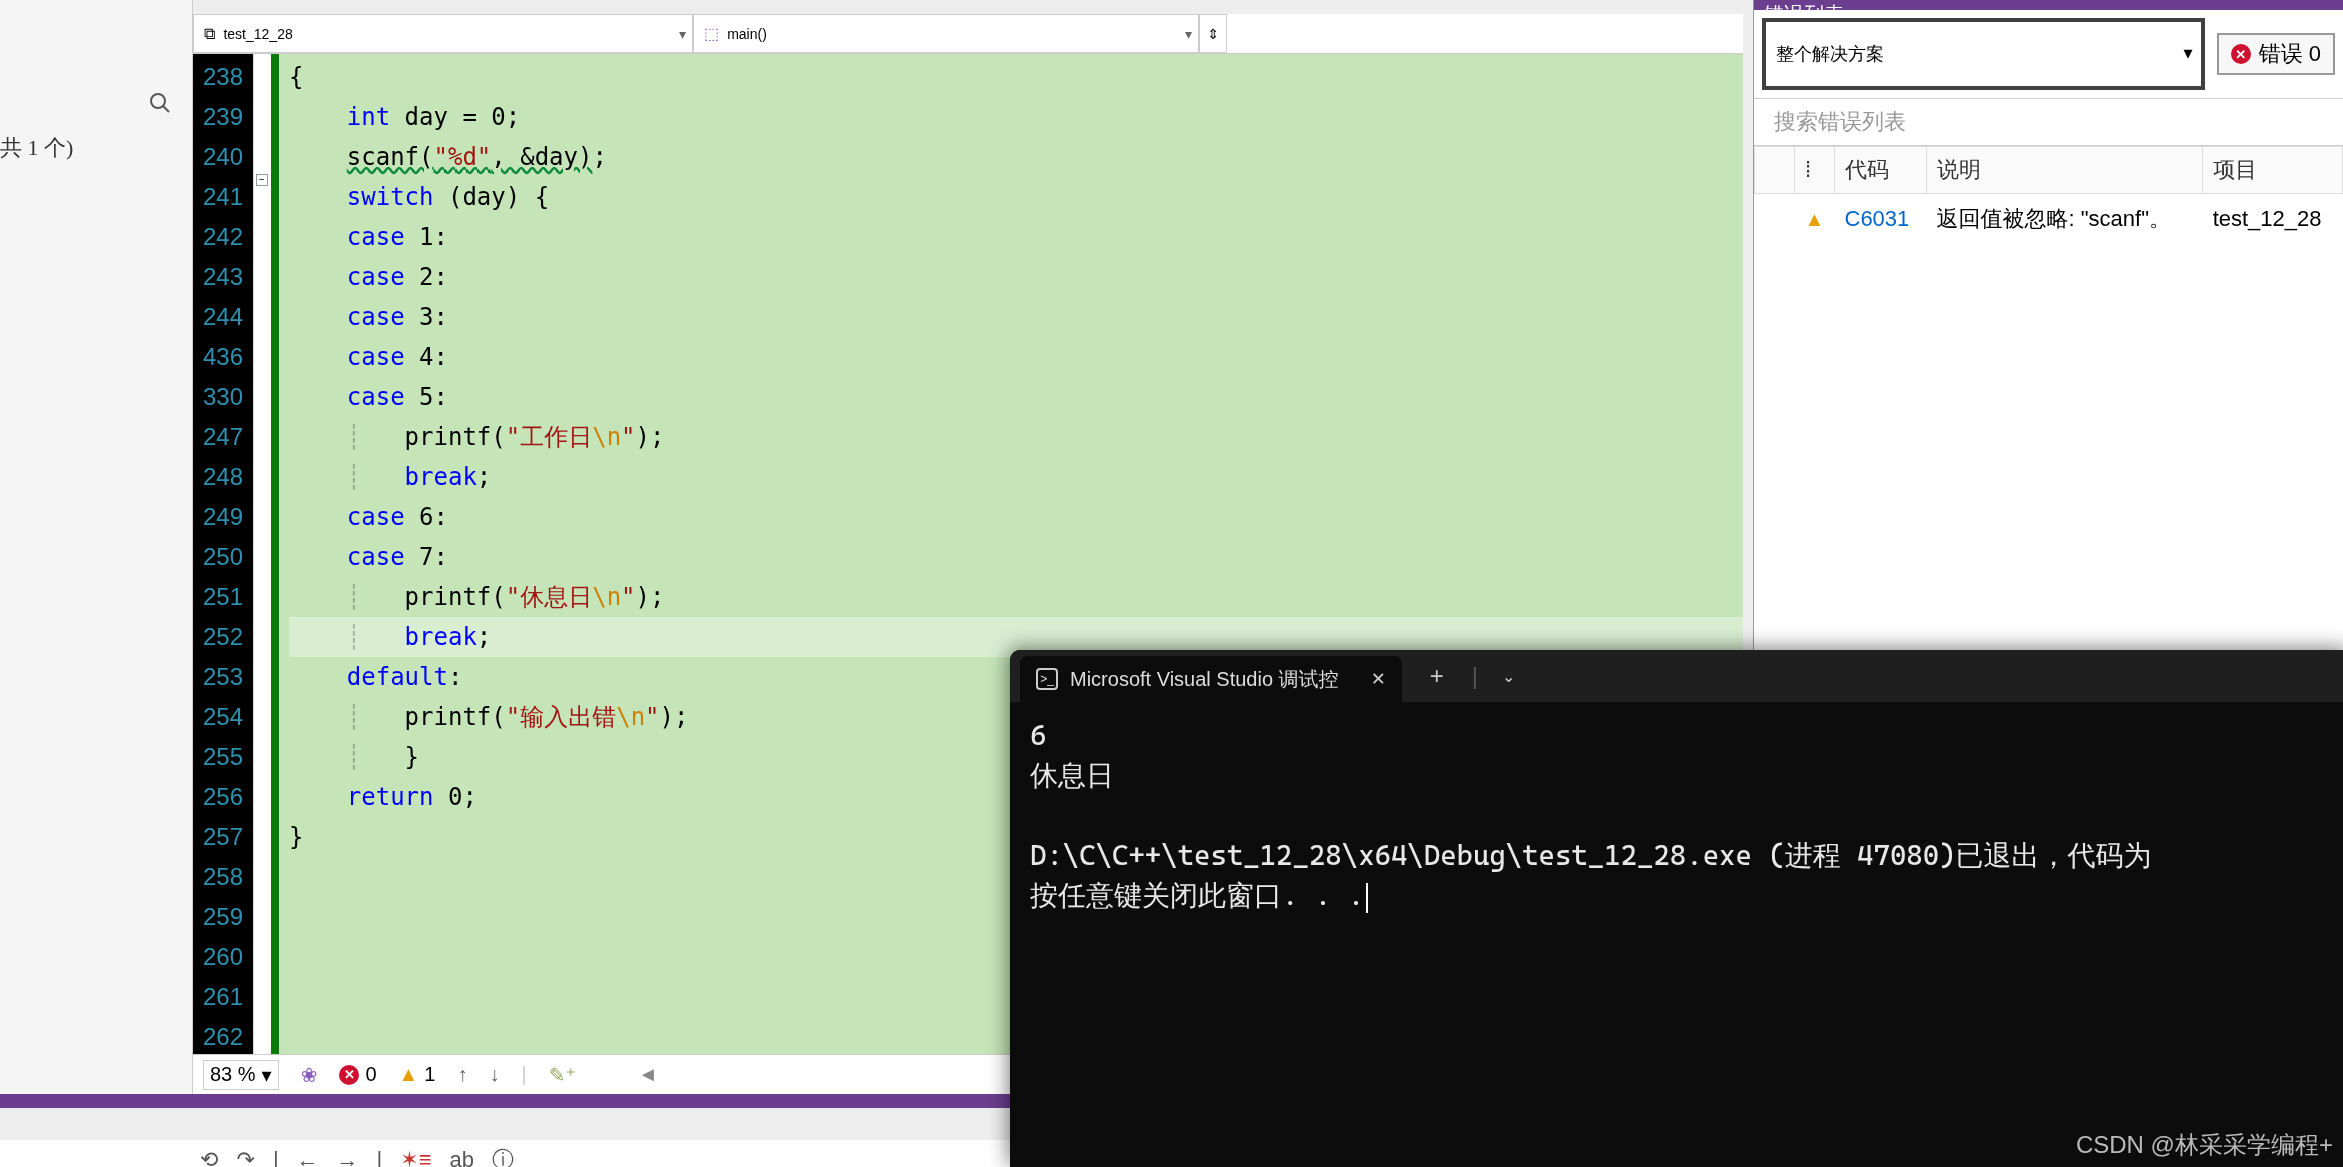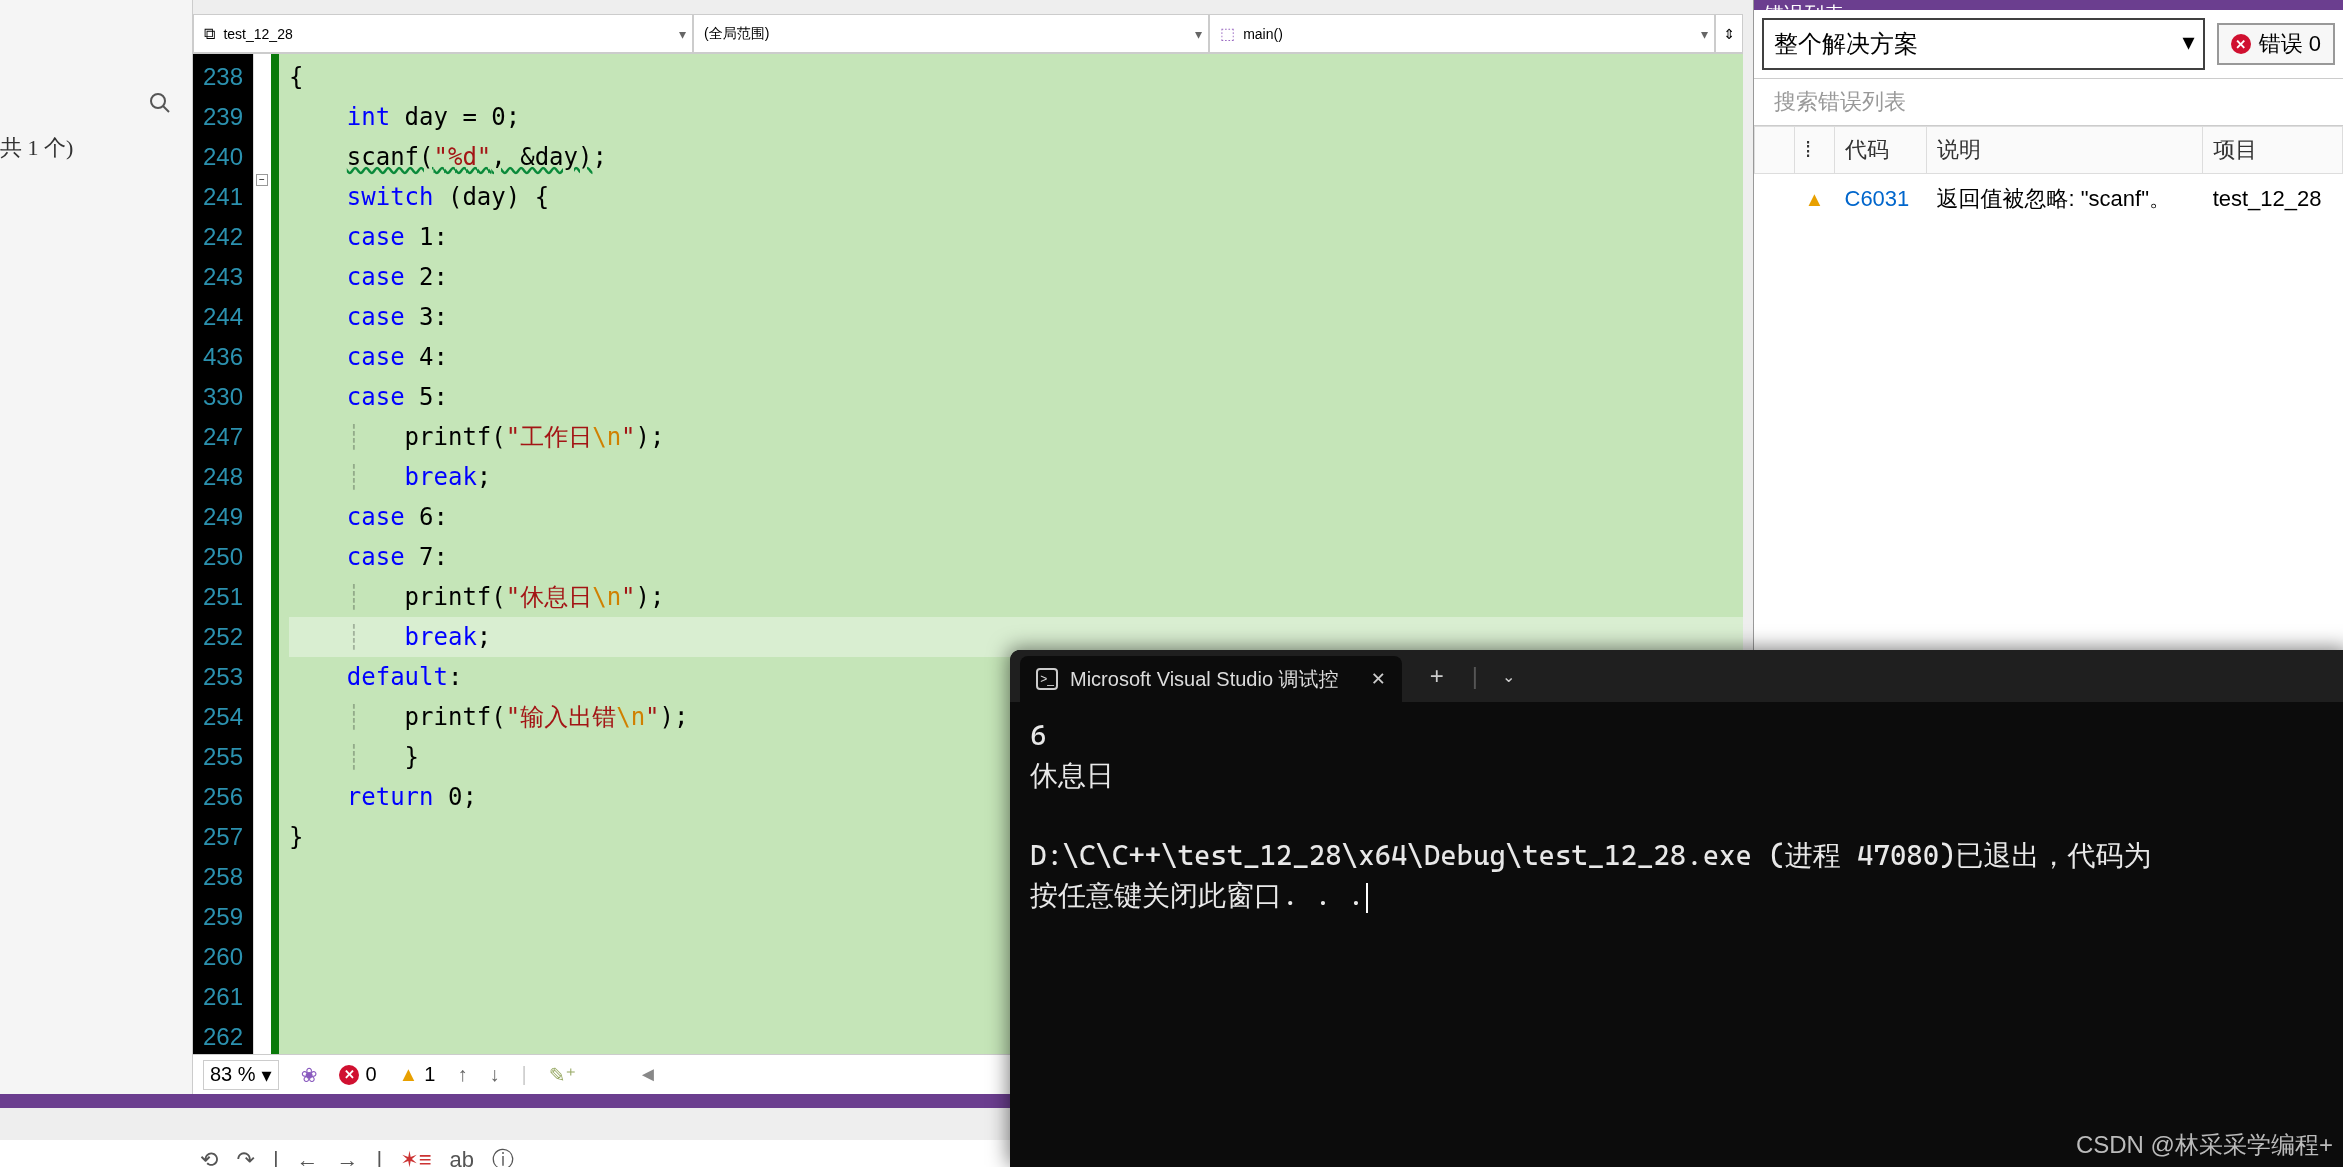--- a/index.html
+++ b/index.html
@@ -38,21 +38,21 @@
     .stat-icon { display: inline-flex; align-items: center; gap: 6px; }
     .err-ico { width: 20px; height: 20px; border-radius: 50%; background: #d01030; display: inline-flex; align-items: center; justify-content: center; color: #fff; font-size: 13px; font-weight: bold; }
     .warn-ico { display: inline-block; color: #e8a000; font-size: 20px; }
     
     .lower-strip { position: absolute; left: 0; top: 1094px; width: 1743px; height: 14px; background: #6b3e8f; }
     .toolbar-bot { position: absolute; left: 0; top: 1140px; width: 1743px; height: 40px; background: #fff; display: flex; align-items: center; gap: 18px; padding-left: 200px; color: #555; font-size: 22px; }
     
     .error-panel { position: absolute; right: 0; top: 0; width: 590px; height: 1110px; background: #fff; border-left: 1px solid #999; }
     .err-title { background: #6b3e8f; color: #fff; padding: 1px 10px 4px; font-size: 20px; height: 10px; overflow: hidden; }
     .err-tools { display: flex; padding: 8px; gap: 12px; align-items: center; border-bottom: 1px solid #ccc; }
-    .err-combo { border: 2px solid #404040; padding: 8px 10px; flex: 1; font-size: 24px; position: relative; }
+    .err-combo { border: 4px solid #404040; padding: 20px 10px; flex: 1; font-size: 18px; position: relative; }
     .err-combo::after { content: "▾"; position: absolute; right: 8px; }
     .err-badge { border: 2px solid #999; padding: 4px 12px; font-size: 22px; display: flex; align-items: center; gap: 8px; background: #f7f7f7; }
     .err-search { padding: 8px 20px; font-size: 22px; color: #999; border-bottom: 1px solid #ccc; }
     .err-table { width: 100%; border-collapse: collapse; }
     .err-table th { text-align: left; font-weight: normal; padding: 8px 10px; border: 1px solid #ddd; font-size: 22px; color: #333; background: #fafafa; }
     .err-table td { padding: 10px; font-size: 22px; vertical-align: middle; }
     .code-link { color: #0066cc; }
     
     .console-win { position: absolute; left: 1010px; top: 650px; width: 1340px; height: 517px; background: #0c0c0c; border-radius: 10px 0 0 0; box-shadow: -2px -2px 20px rgba(0,0,0,0.5); overflow: hidden; }
     .con-titlebar { height: 52px; background: #1f1f1f; display: flex; align-items: center; }
@@ -78,23 +78,20 @@
         <line x1="15" y1="15" x2="21" y2="21" stroke="#555" stroke-width="2"></line>
       </svg>
   </div>
   <div class="left-count">共 1 个)</div>
 </div>
 
 <div class="dropdown-bar">
   <div class="dropdown dd1">
     <span class="dd-icon">⧉</span>
     <span>test_12_28</span>
-  </div>
-  <div class="dropdown dd2">
-    <span>(全局范围)</span>
   </div>
   <div class="dropdown dd3">
     <span class="dd-icon" style="color:#9b6bc2">⬚</span>
     <span>main()</span>
   </div>
   <div class="dd-split">⇕</div>
 </div>
 
 <div class="editor-area">
   <div class="gutter" id="gutter">

